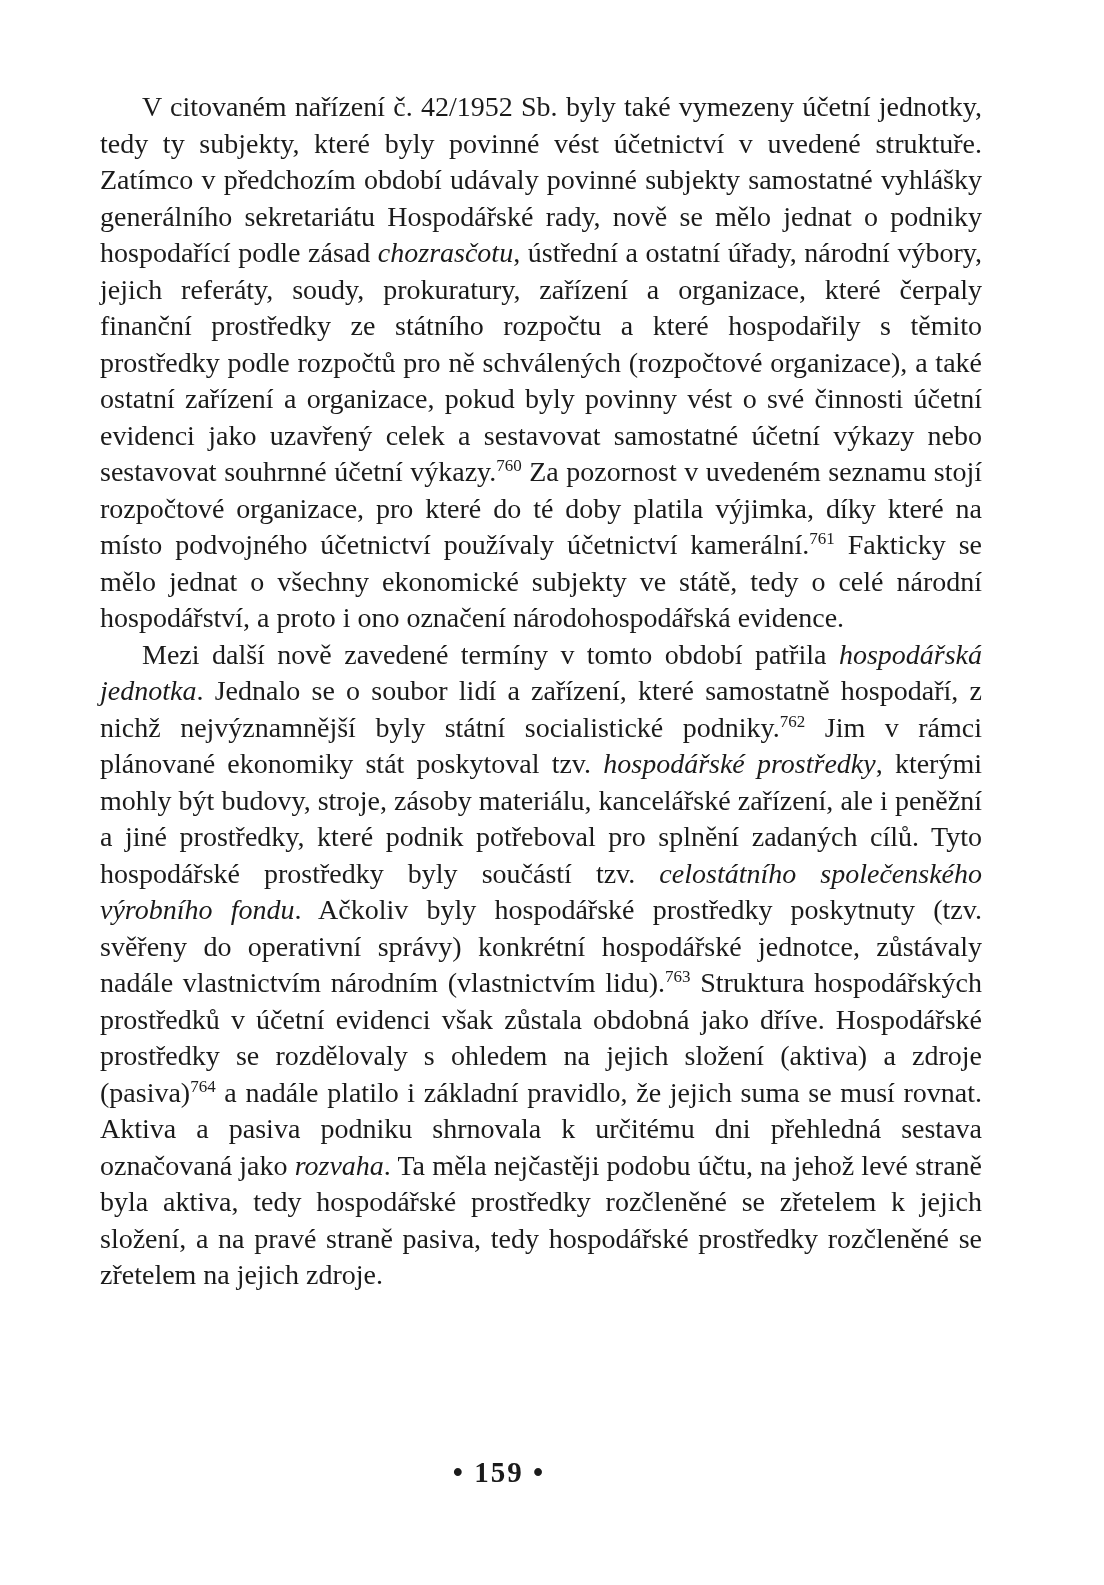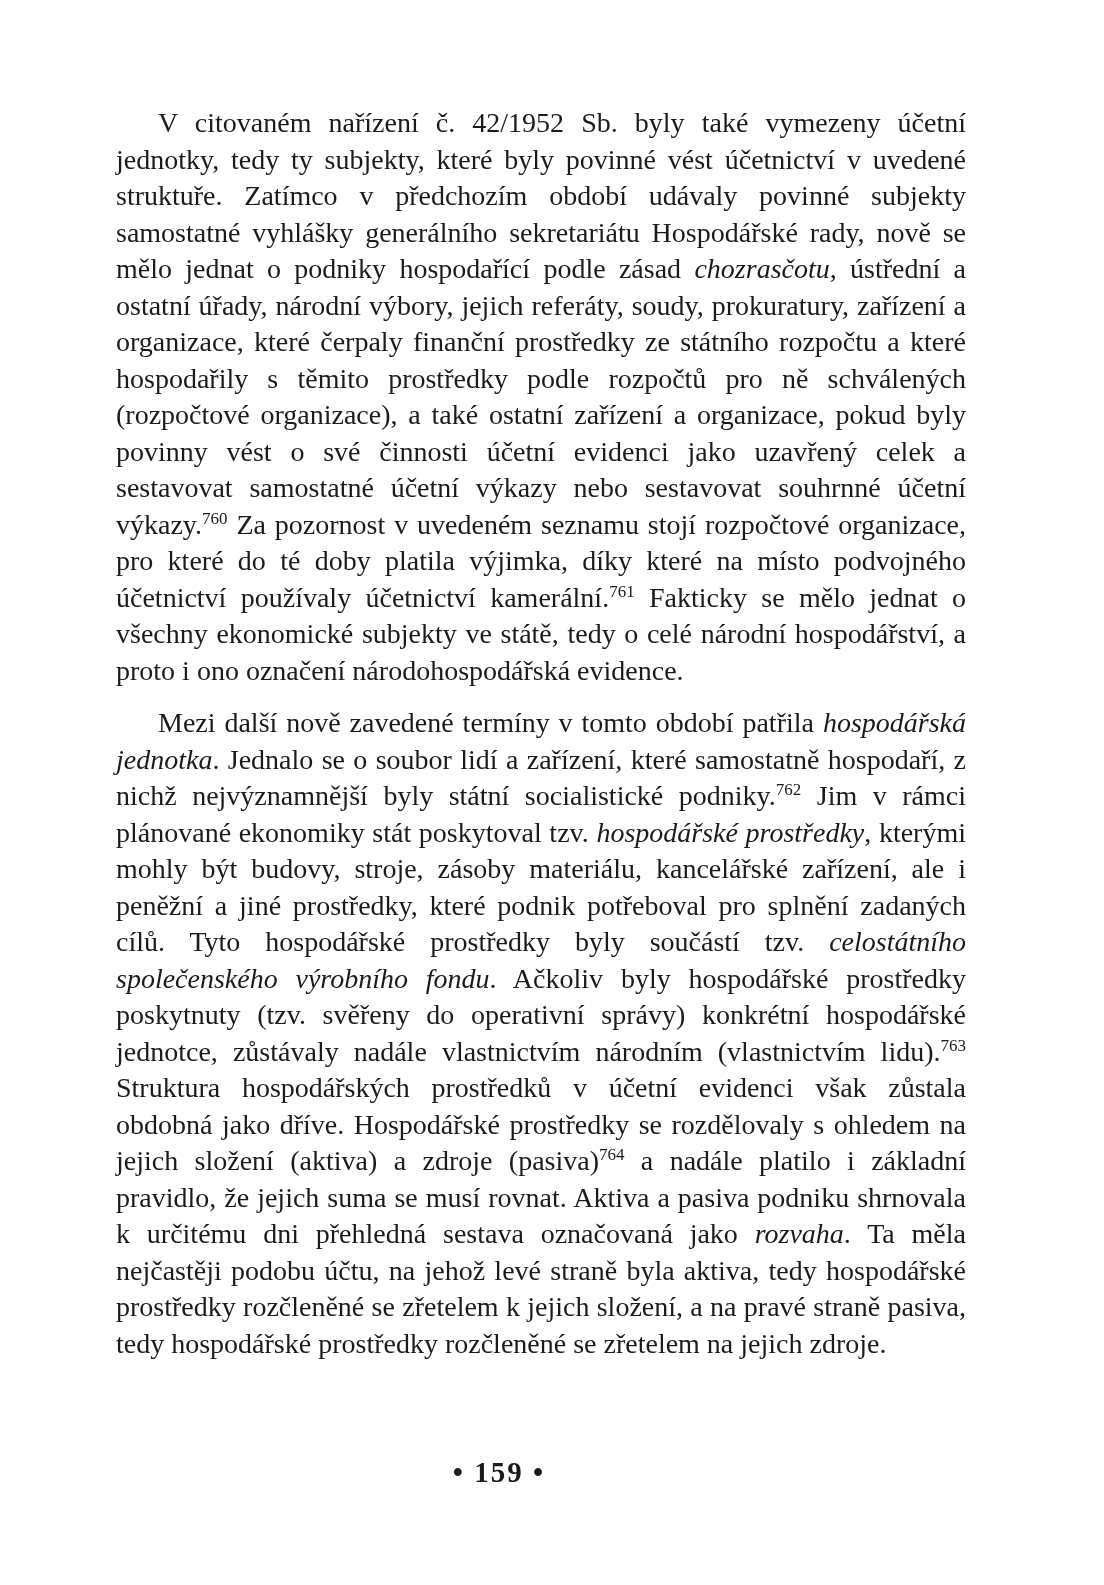--- a/index.html
+++ b/index.html
@@ -21,21 +21,21 @@
     top: 89px;
     width: 882px;
     font-family: "Liberation Serif", "DejaVu Serif", serif;
     font-size: 28px;
     line-height: 36.5px;
     text-align: justify;
     hyphens: auto;
     -webkit-hyphens: auto;
   }
   .para {
-    margin: 16px;
+    margin: 0;
     text-indent: 42px;
   }
   .para em {
     font-style: italic;
   }
   sup.fnref {
     font-size: 17px;
     line-height: 0;
     vertical-align: baseline;
     position: relative;

